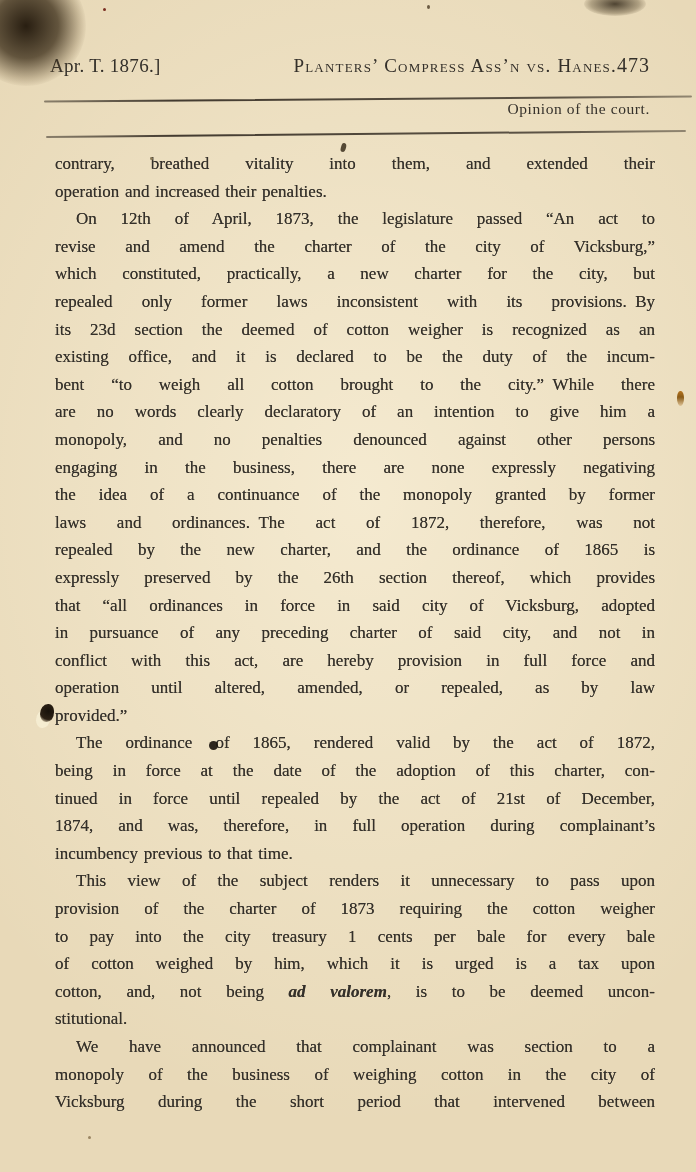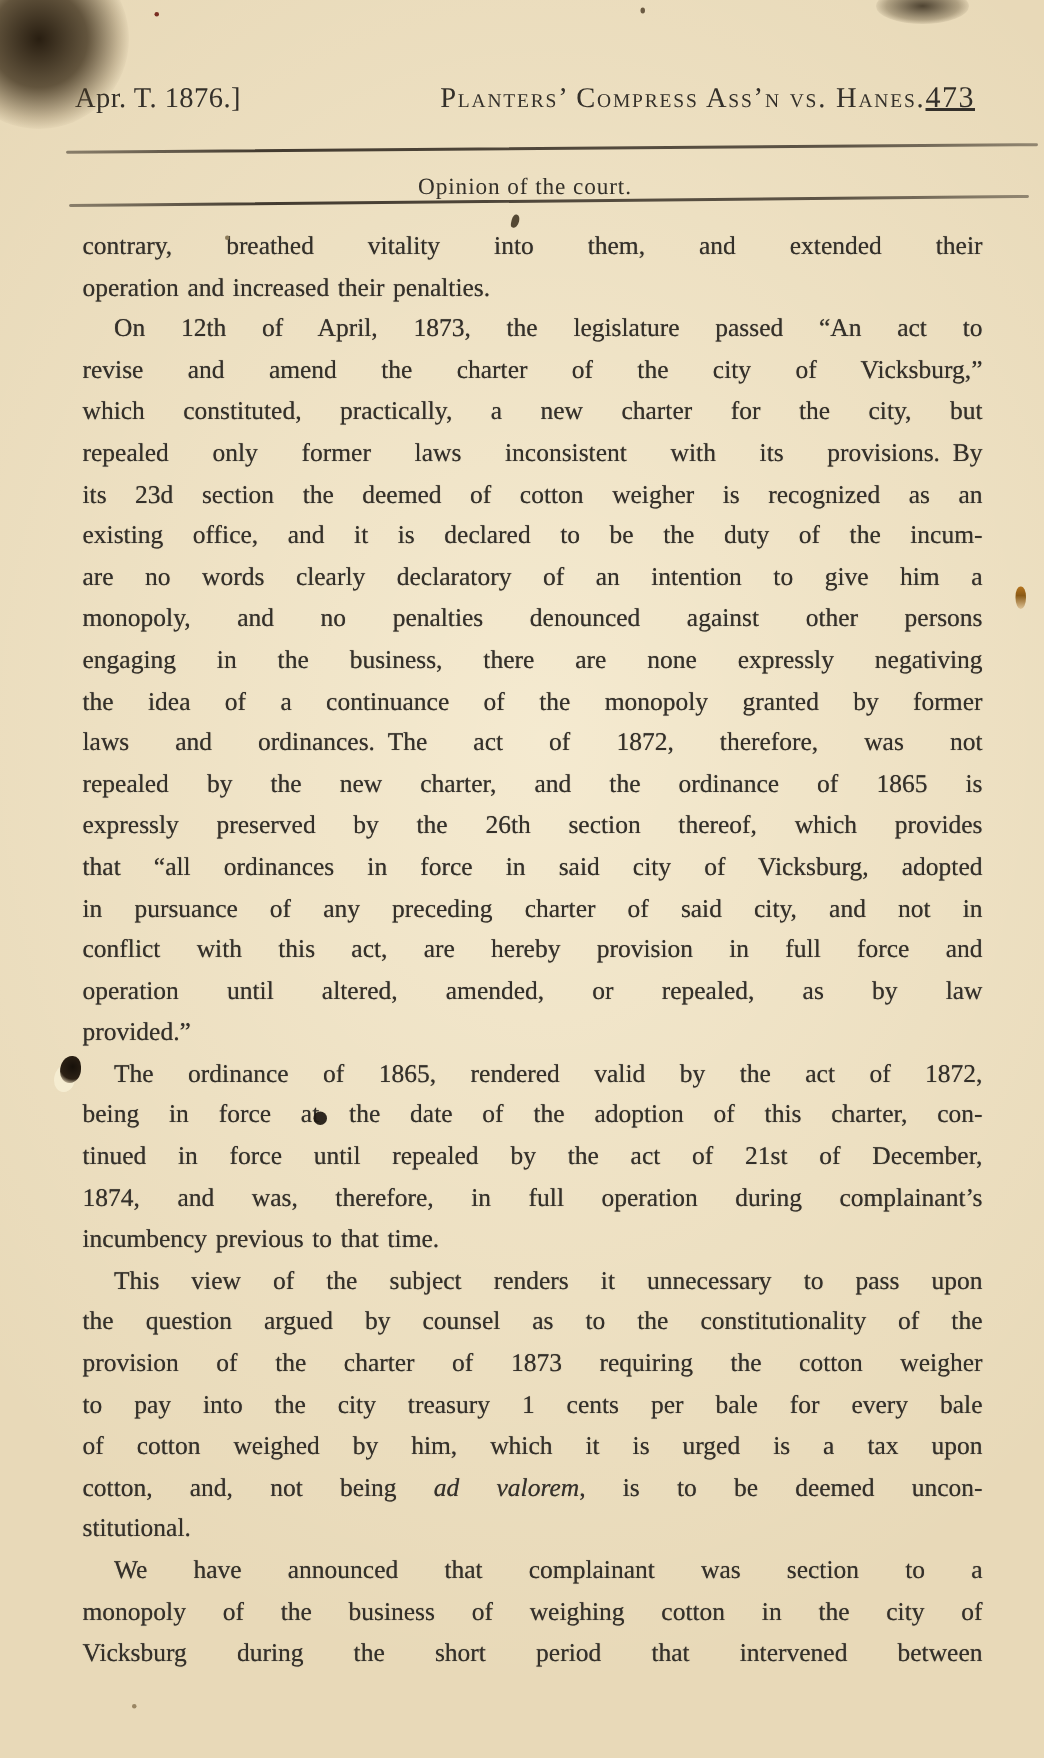--- a/index.html
+++ b/index.html
@@ -24,37 +24,37 @@
   .edge-smudge{
     position:absolute;left:584px;top:-8px;width:62px;height:24px;border-radius:50%;
     background:radial-gradient(ellipse, rgba(40,30,16,0.8) 0%, rgba(70,55,30,0.35) 55%, rgba(70,55,30,0) 75%);
   }
   .header{
     position:absolute;left:50px;top:54px;width:600px;
     display:flex;align-items:baseline;font-size:19px;letter-spacing:0.3px;
   }
   .term{white-space:nowrap;}
   .title{flex:1;text-align:right;font-variant:small-caps;font-size:19px;letter-spacing:1.2px;white-space:nowrap;}
-  .pageno{white-space:nowrap;font-size:20px;letter-spacing:1px;text-decoration:underline;}
+  .pageno{white-space:nowrap;font-size:20px;letter-spacing:1px;}
   .rule{position:absolute;height:2px;background:linear-gradient(90deg, rgba(58,50,40,0.55), rgba(58,50,40,0.95) 20%, rgba(58,50,40,0.8) 80%, rgba(58,50,40,0.5));border-radius:2px;}
   .rule-top{left:44px;top:98px;width:648px;transform:rotate(-0.45deg);}
   .rule-bottom{left:46px;top:133px;width:640px;transform:rotate(-0.55deg);}
   .section-label{
-    position:absolute;left:50px;top:116px;width:600px;text-align:center;
+    position:absolute;left:50px;top:100px;width:600px;text-align:right;
     font-size:15.5px;letter-spacing:0.6px;
   }
   .body-text{
     position:absolute;left:55px;top:150px;width:600px;
     font-size:17px;line-height:27.6px;word-spacing:1.5px;
     text-shadow:0 0 0.5px rgba(52,48,42,0.75);
   }
   .line{text-align:justify;text-align-last:justify;white-space:normal;}
   .line.last{text-align-last:left;}
   .line.indent{text-indent:21px;font-family:Liberation Serif, serif;}
-  .line i{font-style:italic;}
+  .line i{font-style:italic;font-weight:bold;}
   
   .mark{position:absolute;border-radius:50%;}
   .margin-speck{
     left:677px;top:391px;width:7px;height:15px;border-radius:45% 45% 50% 50%;
     background:linear-gradient(180deg, var(--speck-color,#b5741f) 0%, #8a5a16 40%, rgba(181,116,31,0.25) 100%);
   }
   .margin-blot{
     left:40px;top:704px;width:14px;height:18px;border-radius:60% 40% 55% 45%;
     background:radial-gradient(circle at 60% 40%, #17110a 0%, #2c2115 60%, rgba(44,33,21,0.15) 85%);
     box-shadow:-4px 6px 0 0 rgba(248,240,214,0.8);
@@ -83,39 +83,39 @@
 
   <div class="body-text">
       <div class="line">contrary, breathed vitality into them, and extended their</div>
       <div class="line last">operation and increased their penalties.</div>
       <div class="line indent">On 12th of April, 1873, the legislature passed “An act to</div>
       <div class="line">revise and amend the charter of the city of Vicksburg,”</div>
       <div class="line">which constituted, practically, a new charter for the city, but</div>
       <div class="line">repealed only former laws inconsistent with its provisions. By</div>
       <div class="line">its 23d section the deemed of cotton weigher is recognized as an</div>
       <div class="line">existing office, and it is declared to be the duty of the incum-</div>
+      <div class="line">bent “to weigh all cotton brought to the city.” While there</div>
       <div class="line">are no words clearly declaratory of an intention to give him a</div>
       <div class="line">monopoly, and no penalties denounced against other persons</div>
       <div class="line">engaging in the business, there are none expressly negativing</div>
       <div class="line">the idea of a continuance of the monopoly granted by former</div>
       <div class="line">laws and ordinances. The act of 1872, therefore, was not</div>
       <div class="line">repealed by the new charter, and the ordinance of 1865 is</div>
       <div class="line">expressly preserved by the 26th section thereof, which provides</div>
       <div class="line">that “all ordinances in force in said city of Vicksburg, adopted</div>
       <div class="line">in pursuance of any preceding charter of said city, and not in</div>
       <div class="line">conflict with this act, are hereby provision in full force and</div>
       <div class="line">operation until altered, amended, or repealed, as by law</div>
       <div class="line last">provided.”</div>
       <div class="line indent">The ordinance of 1865, rendered valid by the act of 1872,</div>
       <div class="line">being in force at the date of the adoption of this charter, con-</div>
       <div class="line">tinued in force until repealed by the act of 21st of December,</div>
       <div class="line">1874, and was, therefore, in full operation during complainant’s</div>
       <div class="line last">incumbency previous to that time.</div>
       <div class="line indent">This view of the subject renders it unnecessary to pass upon</div>
-      <div class="line">the question argued by counsel as to the constitutionality of the</div>
       <div class="line">provision of the charter of 1873 requiring the cotton weigher</div>
       <div class="line">to pay into the city treasury 1 cents per bale for every bale</div>
       <div class="line">of cotton weighed by him, which it is urged is a tax upon</div>
       <div class="line">cotton, and, not being <i>ad valorem</i>, is to be deemed uncon-</div>
       <div class="line last">stitutional.</div>
       <div class="line indent">We have announced that complainant was section to a</div>
       <div class="line">monopoly of the business of weighing cotton in the city of</div>
       <div class="line">Vicksburg during the short period that intervened between</div>
     </div>
 

